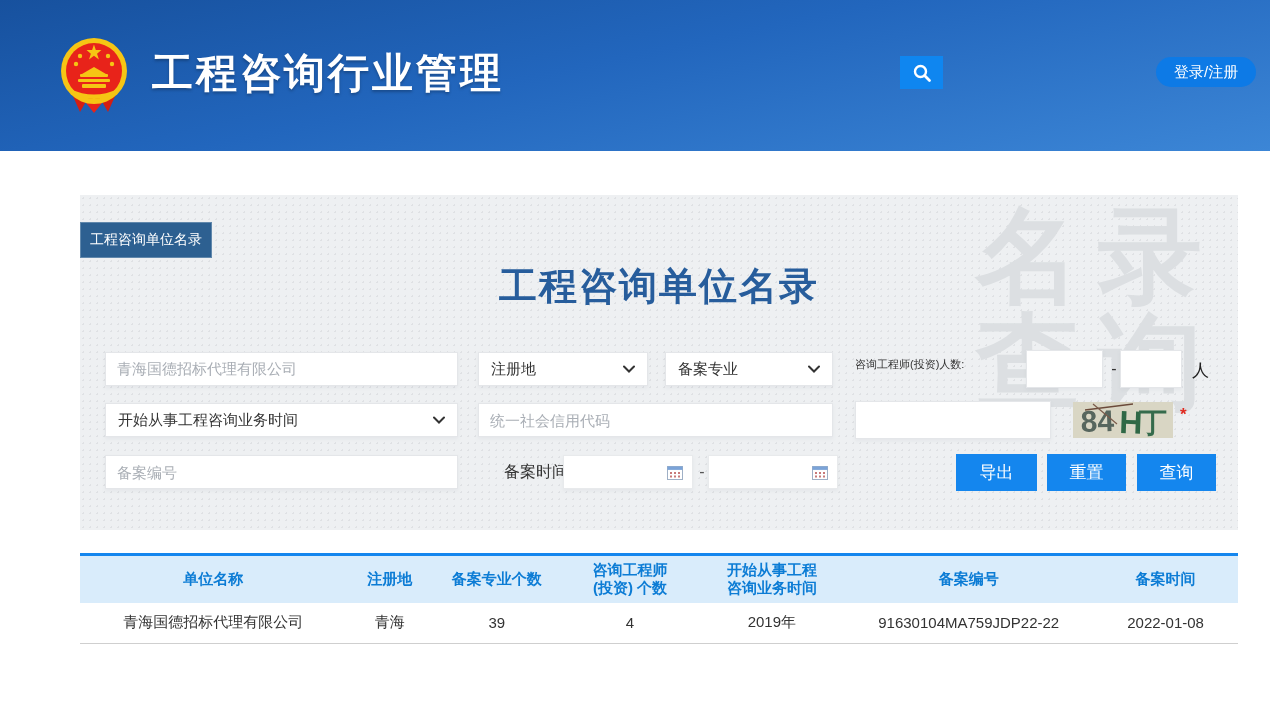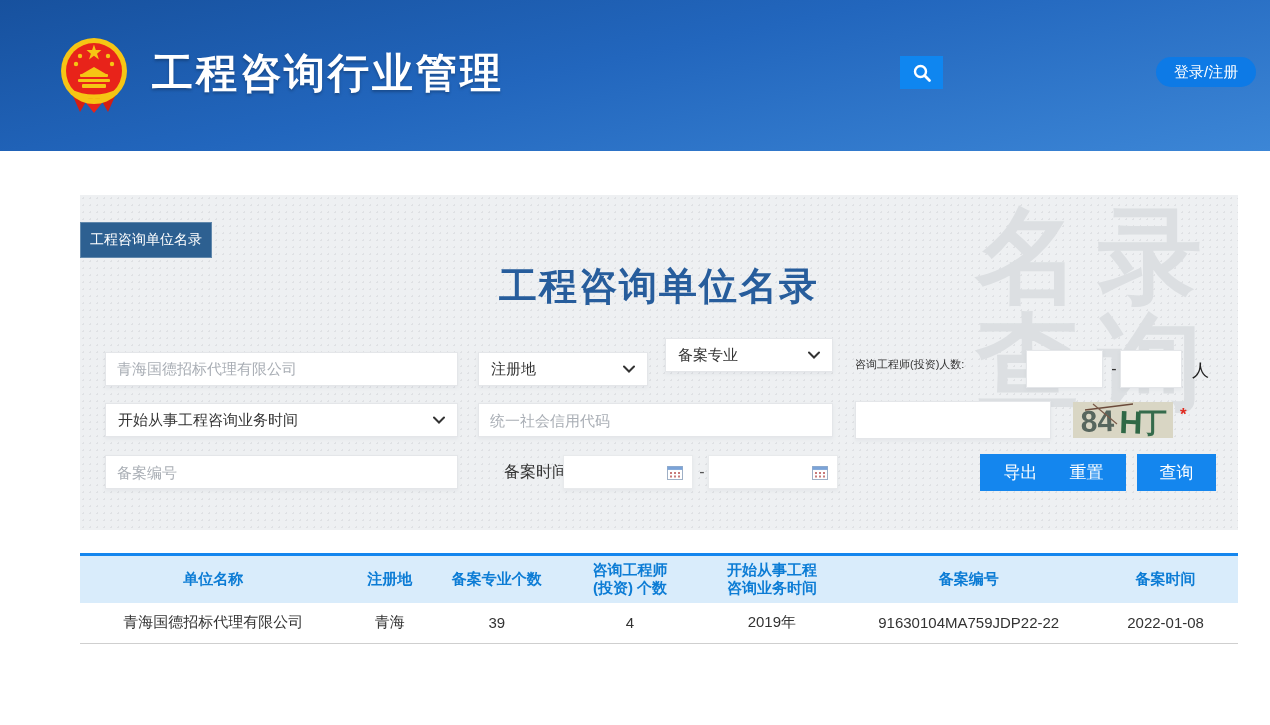--- a/index.html
+++ b/index.html
@@ -42,21 +42,21 @@
           padding:0 11px; outline:none; font-family:inherit; box-shadow:0 2px 4px rgba(120,130,140,.08); }
   .tbox::placeholder { color:#a9aeb5; }
   input.ghost { color:#a9aeb5; }
 
   .selectbox { background:#fff; border:1px solid #e4e6e9; height:34px; font-size:15px; color:#333;
                display:flex; align-items:center; justify-content:space-between; padding:0 12px;
                cursor:pointer; box-shadow:0 2px 4px rgba(120,130,140,.08); }
 
   .in-company   { left:25px;  top:157px; width:353px; }
   .sel-place    { left:398px; top:157px; width:170px; }
-  .sel-major    { left:585px; top:143px; width:168px; }
+  .sel-major    { left:585px; top:157px; width:168px; }
   .lbl-engineer { left:775px; top:150px; height:38px; line-height:38px; font-size:11px; color:#333; }
   .in-num1      { left:946px; top:155px; width:77px; height:38px; }
   .dash1        { left:1027px;top:155px; width:14px; height:38px; line-height:38px; text-align:center; color:#333; font-size:16px; }
   .in-num2      { left:1040px;top:155px; width:62px; height:38px; }
   .lbl-person   { left:1112px;top:157px; height:38px; line-height:38px; font-size:17px; color:#222; }
 
   .sel-start    { left:25px;  top:208px; width:353px; }
   .in-credit    { left:398px; top:208px; width:355px; }
   .in-captcha   { left:775px; top:206px; width:196px; height:38px; }
   .captcha-img  { left:993px; top:207px; width:100px; height:36px; cursor:pointer; }
@@ -65,21 +65,21 @@
   .in-record    { left:25px;  top:260px; width:353px; }
   .lbl-rectime  { left:424px; top:260px; height:34px; line-height:34px; font-size:16px; color:#333; }
   .datebox      { background:#fff; border:1px solid #e8eaec; height:34px; display:flex; align-items:center;
                   justify-content:flex-end; padding:0 9px; cursor:pointer; box-shadow:0 2px 4px rgba(120,130,140,.08); }
   .date1        { left:483px; top:260px; width:130px; }
   .dash2        { left:616px; top:260px; width:12px; height:34px; line-height:34px; text-align:center; color:#555; }
   .date2        { left:628px; top:260px; width:130px; }
 
   .btn { position:absolute; top:259px; height:37px; background:#1486ee; color:#fff; border:none;
          font-size:17px; cursor:pointer; font-family:inherit; }
-  .btn-export { left:876px;  width:81px;margin-left:24px; }
+  .btn-export { left:876px;  width:81px; }
   .btn-reset  { left:967px;  width:79px; }
   .btn-query  { left:1057px; width:79px; }
 
   
   .result-table { position:absolute; left:80px; top:553px; width:1158px; border-collapse:collapse;
                   table-layout:fixed; border-top:3px solid #1486ee; }
   .result-table th { background:#d9ecfb; color:#0c7cd5; font-size:15px; font-weight:700;
                      height:48px; text-align:center; white-space:pre-line; line-height:1.25; }
   .result-table td { color:#333; font-size:15px; height:41px; text-align:center;
                      border-bottom:1px solid #cfcfcf; background:#fff; }

